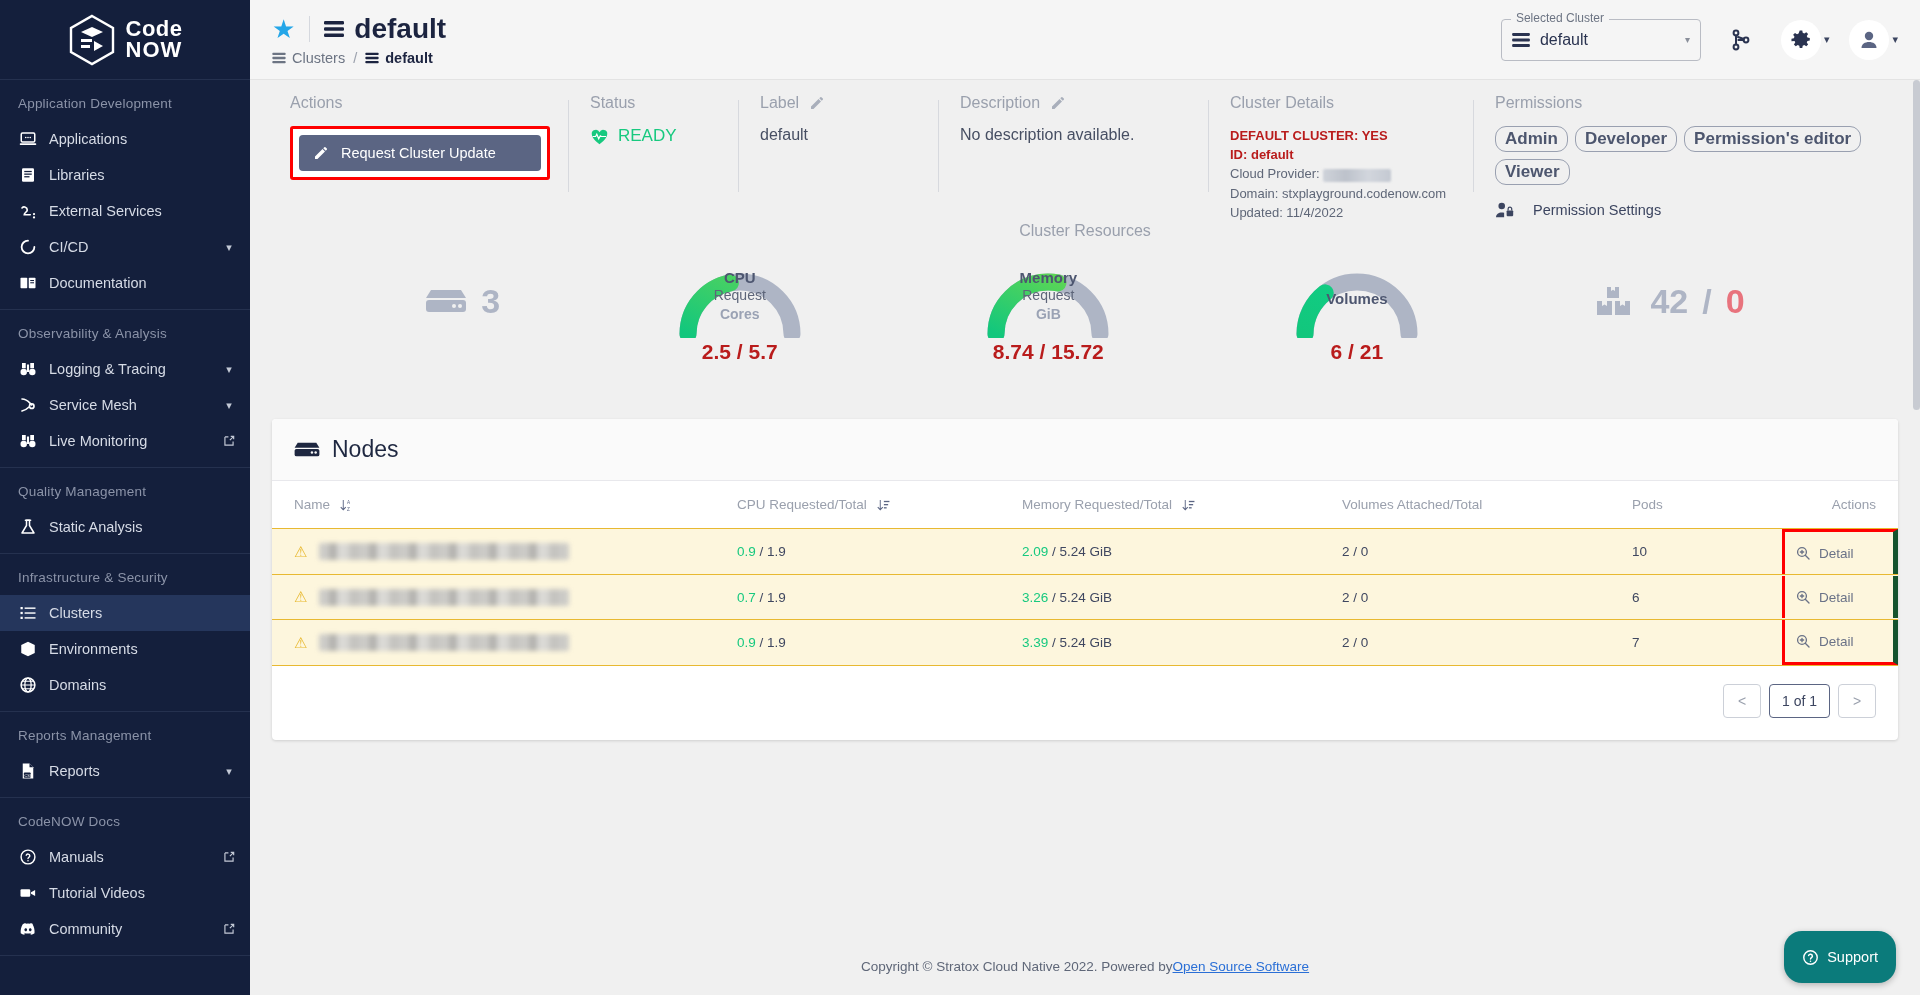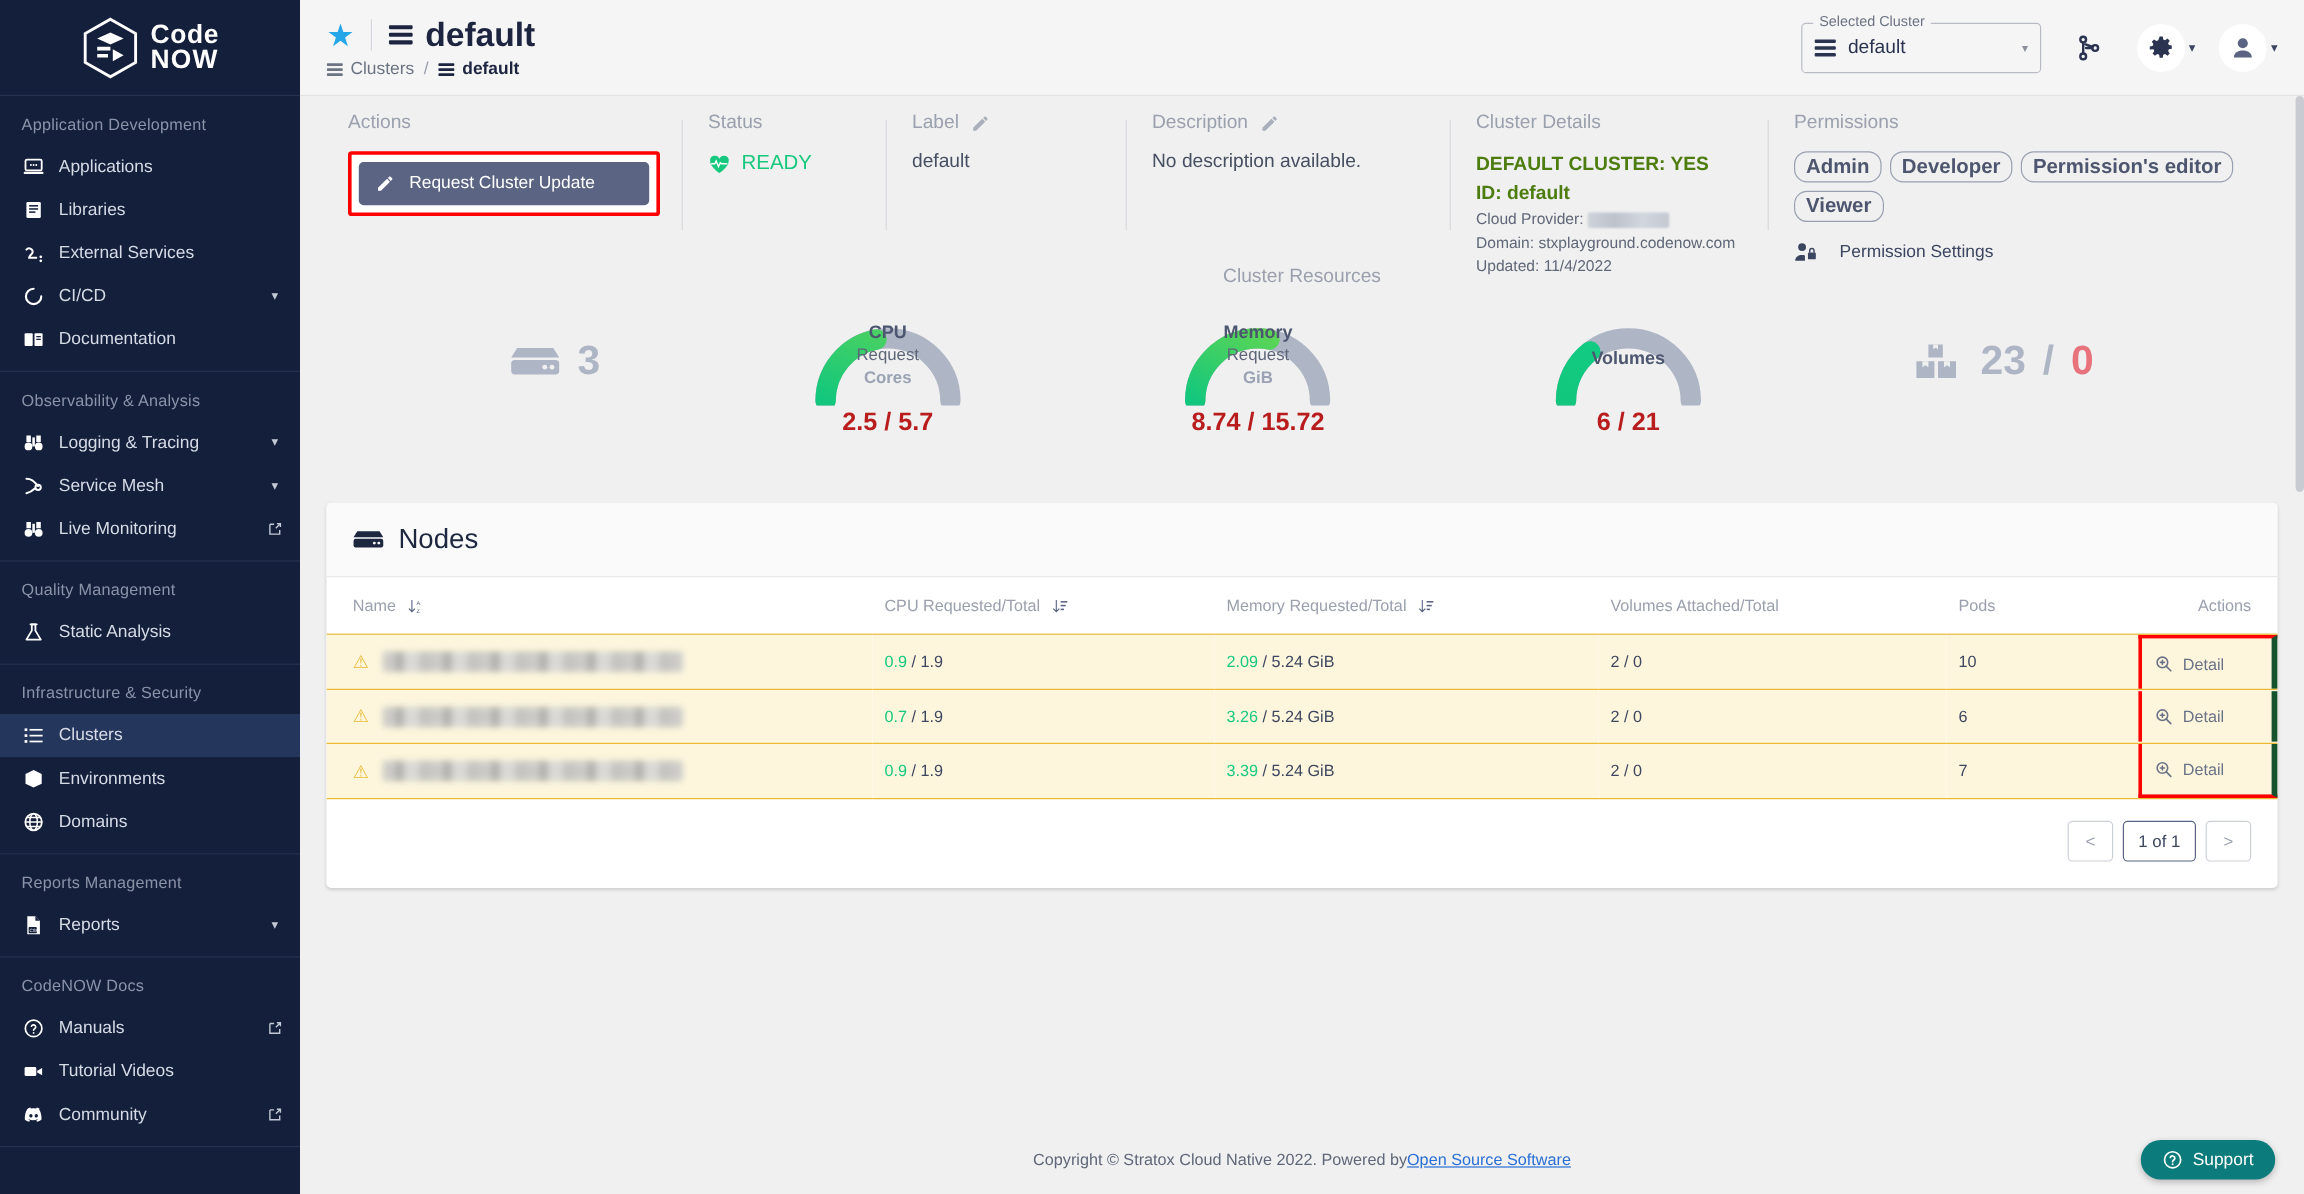--- a/index.html
+++ b/index.html
@@ -134,21 +134,21 @@
   }
   .btn-primary {
     background: #5b6583; color: #fff; border: none; border-radius: 4px;
     height: 36px; width: 100%; font-size: 14.5px;
     display: flex; align-items: center; gap: 12px; padding: 0 14px;
     cursor: pointer; font-family: "Liberation Sans", sans-serif;
   }
   .status-ready { display: flex; align-items: center; gap: 9px; color: #17c97f; font-size: 17px; }
   .val-text { font-size: 16px; color: #474f63; }
   .details-list { font-size: 13px; color: #5f6778; line-height: 1.48; }
-  .details-list b { color: #4d7c0f; font-size: 16px; }
+  .details-list b { color: #b91c1c; font-size: 13px; }
   .redacted {
     display: inline-block; vertical-align: middle;
     width: 68px; height: 13px; border-radius: 2px;
     background: linear-gradient(90deg,#cfd3da,#bdc2cb,#d2d6dd,#c4c9d2);
     filter: blur(1.1px);
   }
   .chips { display: flex; gap: 7px; flex-wrap: wrap; margin-bottom: 16px; }
   .chip {
     border: 1px solid #99a0b0; border-radius: 11px;
     padding: 2px 9px; font-size: 17px; font-weight: bold; color: #4d566e;
@@ -233,21 +233,21 @@
   
   .footer {
     position: absolute; bottom: 0; left: 0; right: 0; height: 58px;
     display: flex; align-items: center; justify-content: center;
     font-size: 13.5px; color: #5f6778; background: #f0f0f0;
   }
   .footer a { color: #2a6fd6; text-decoration: underline; }
   .support {
     position: absolute; right: 24px; bottom: 12px;
     background: #0b7b7b; color: #fff; border-radius: 18px;
-    height: 33px; display: flex; align-items: center; gap: 8px;
+    height: 52px; display: flex; align-items: center; gap: 8px;
     padding: 0 18px; font-size: 14.5px; cursor: pointer;
     box-shadow: 0 2px 6px rgba(0,0,0,.25);
   }
   .scrollbar-v {
     position: absolute; right: 0; top: 80px; width: 7px; height: 560px;
     background: transparent;
   }
   .scrollbar-v .thumb { width: 7px; height: 330px; background: #c8cbd2; border-radius: 4px; }
 </style>
 </head>
@@ -746,21 +746,21 @@
         <div class="res-item">
           <div class="pods-count">
             <svg width="40" height="32" viewBox="0 0 40 32" fill="#aeb5c5">
               <path d="M11 2h12v11H11z"></path>
                 <path d="M15 2h4v4l-2-1.3L15 6z" fill="#f0f0f0"></path>
               <path d="M1 16h15v14H1z"></path>
                 <path d="M6 16h5v5l-2.5-1.6L6 21z" fill="#f0f0f0"></path>
               <path d="M19 16h15v14H19z"></path>
                 <path d="M24 16h5v5l-2.5-1.6L24 21z" fill="#f0f0f0"></path>
             </svg>
-            <span class="num">23</span>
+            <span class="num">42</span>
             <span class="num slash">/</span>
             <span class="num zero">0</span>
           </div>
         </div>
       </div>
     </section>
 
     <section class="panel">
       <div class="panel-head">
         <span class="panel-title">

